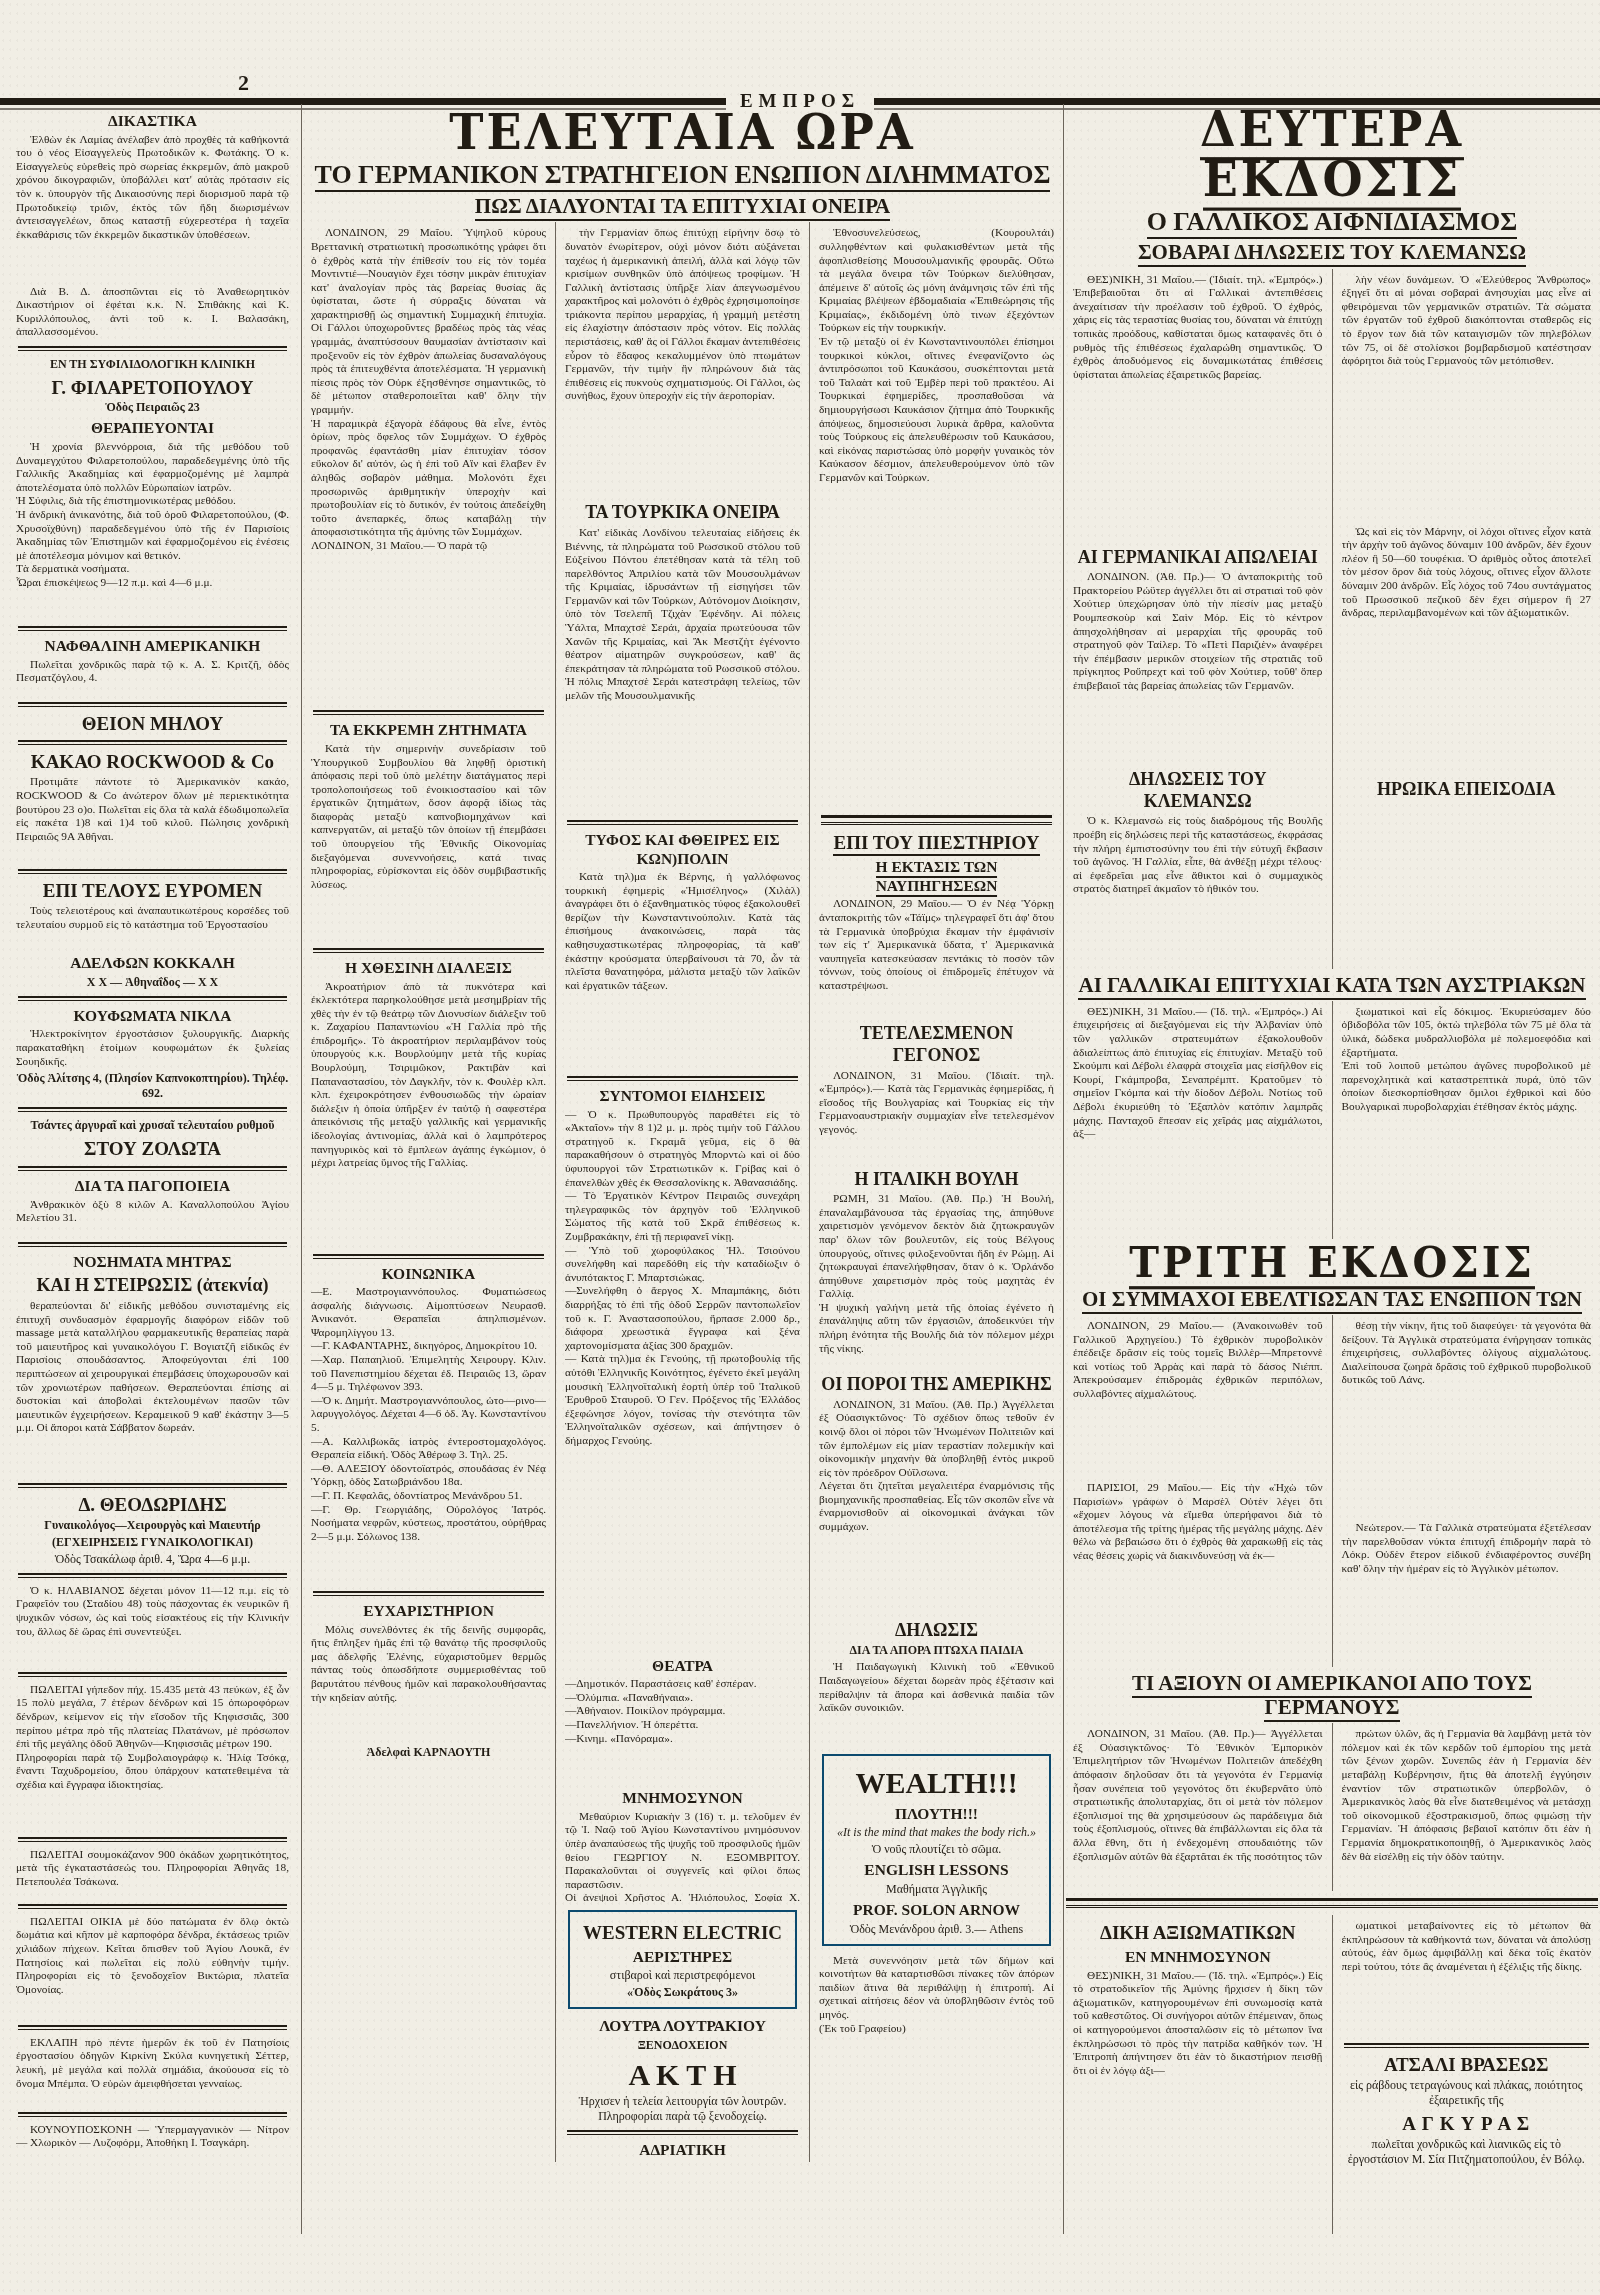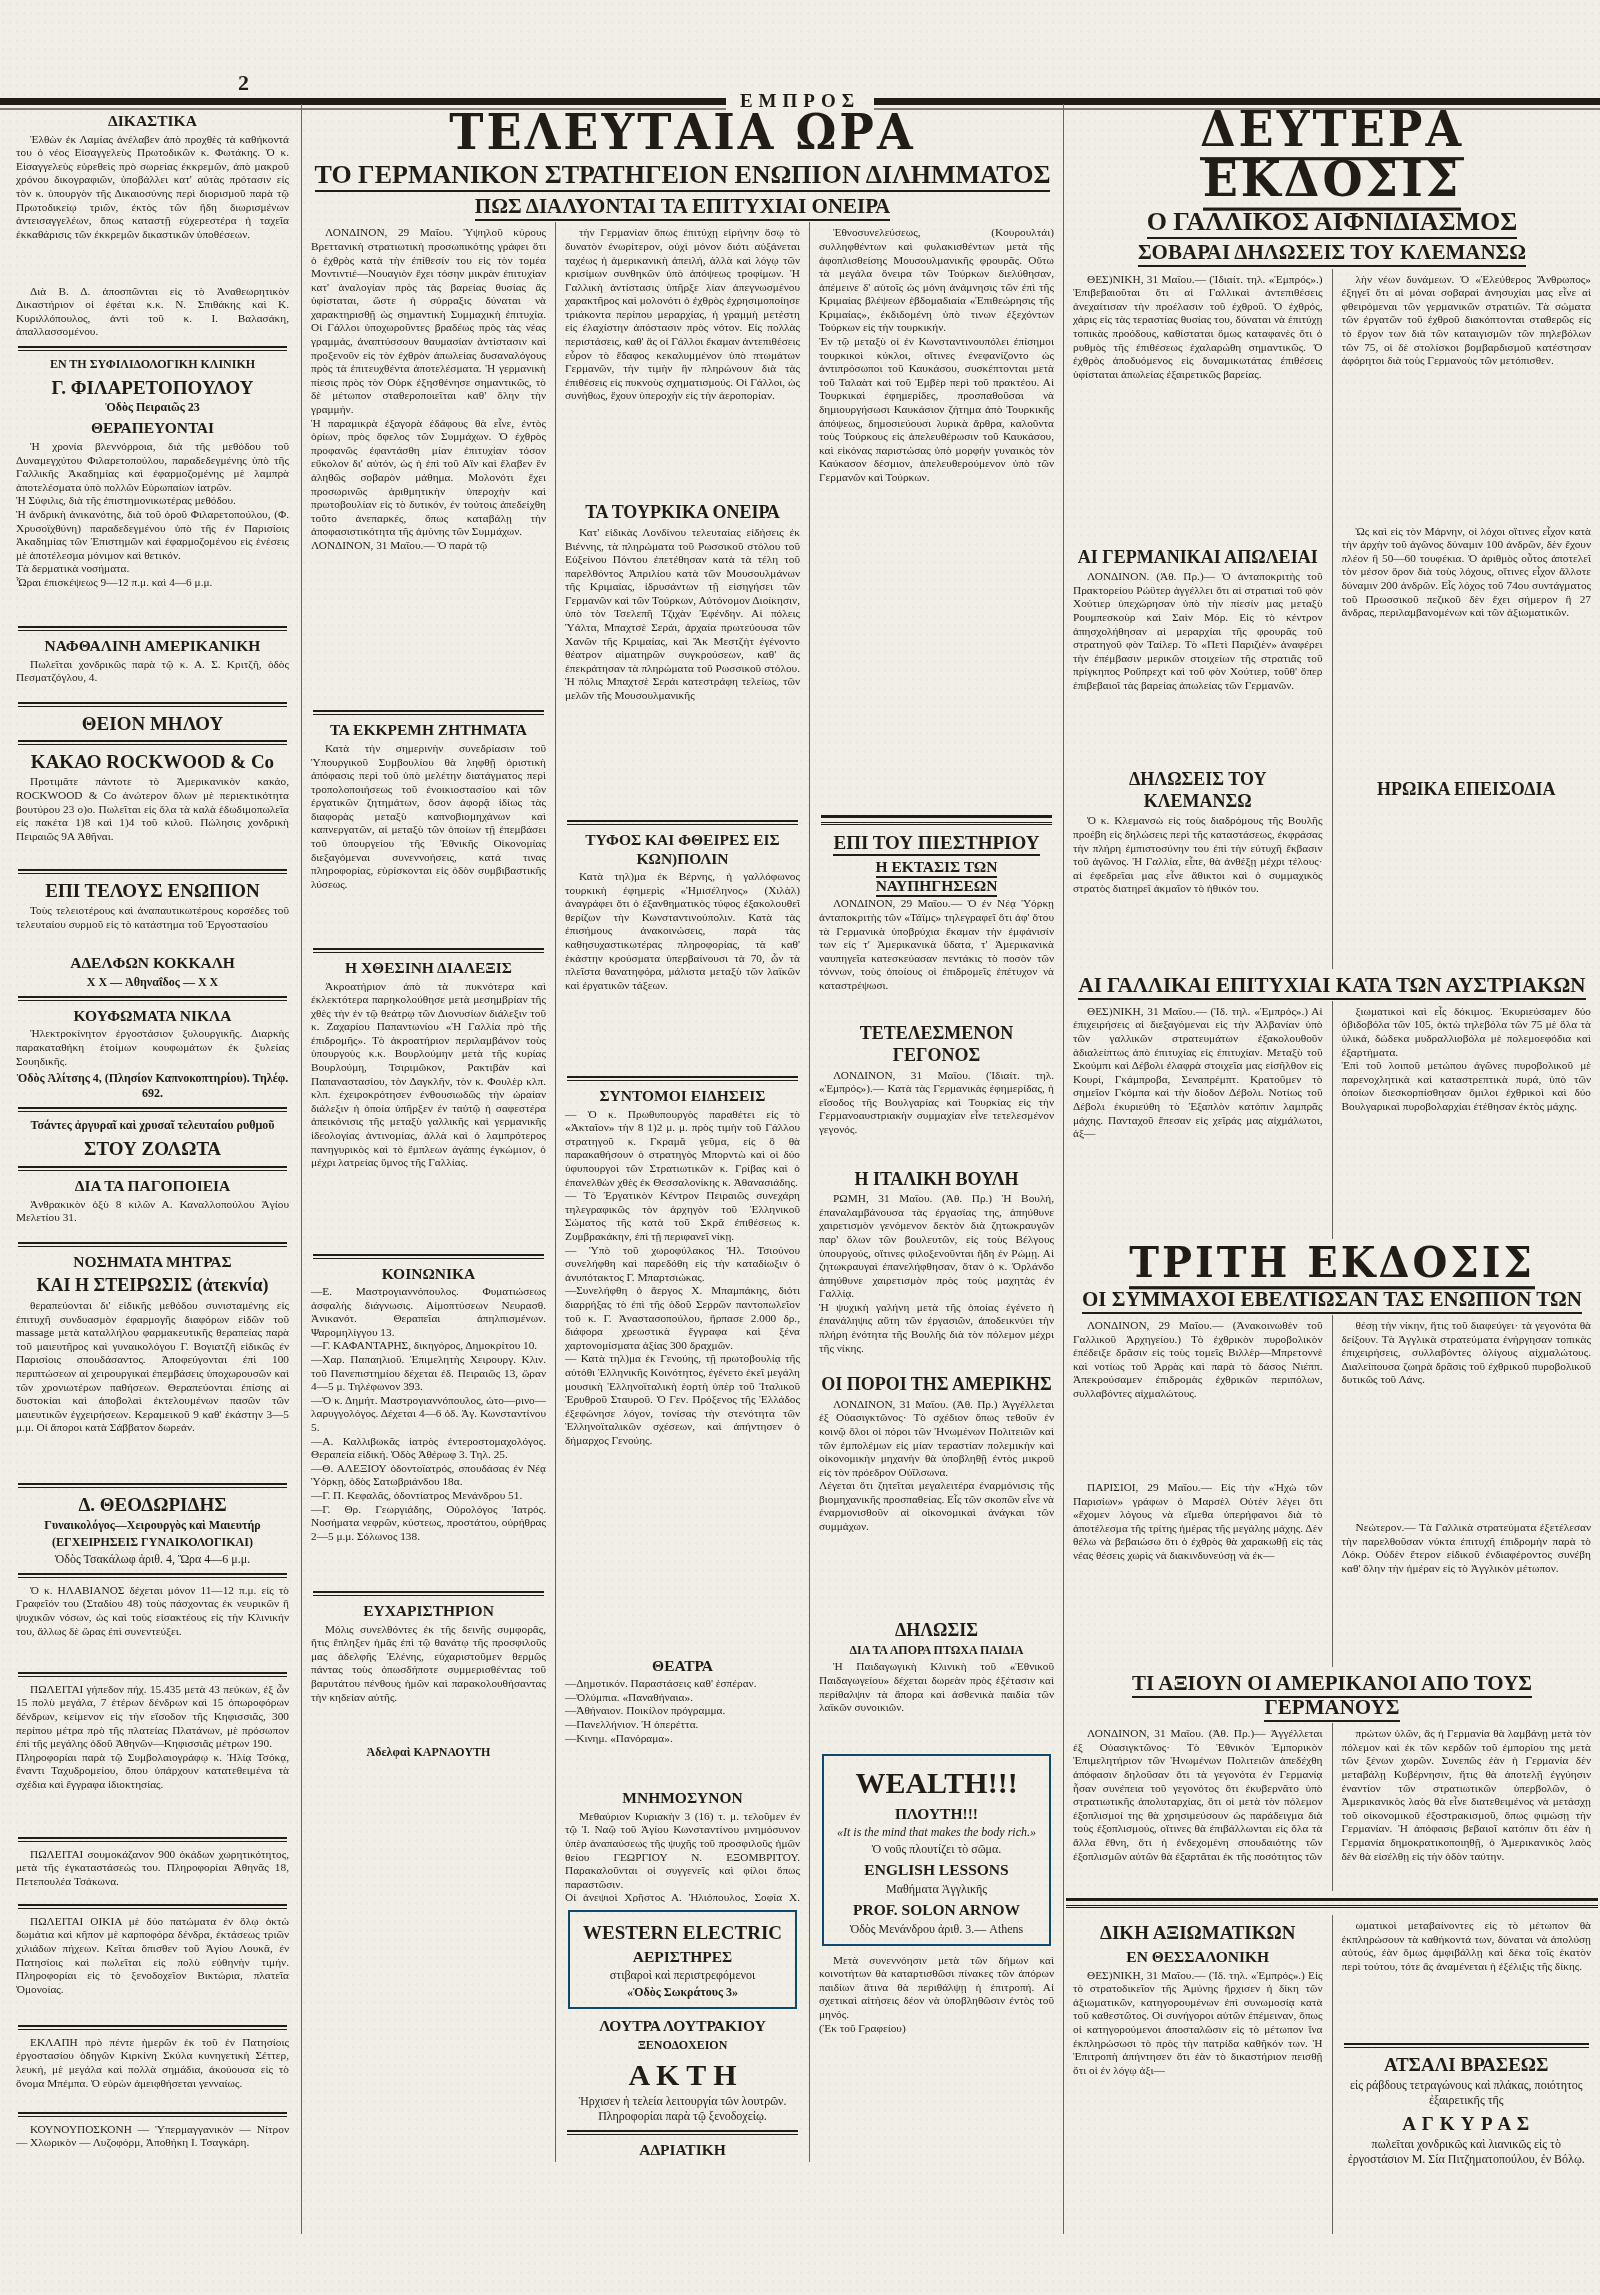--- a/index.html
+++ b/index.html
@@ -79,21 +79,21 @@
         <div class="b-body" style="height: 180px; overflow: hidden;">Ἡ χρονία βλεννόρροια, διὰ τῆς μεθόδου τοῦ Δυναμεγχύτου Φιλαρετοπούλου, παραδεδεγμένης ὑπὸ τῆς Γαλλικῆς Ἀκαδημίας καὶ ἐφαρμοζομένης μὲ λαμπρὰ ἀποτελέσματα ὑπὸ πολλῶν Εὐρωπαίων ἰατρῶν.<br>Ἡ Σύφιλις, διὰ τῆς ἐπιστημονικωτέρας μεθόδου.<br>Ἡ ἀνδρικὴ ἀνικανότης, διὰ τοῦ ὀροῦ Φιλαρετοπούλου, (Φ. Χρυσοϊχθύνη) παραδεδεγμένου ὑπὸ τῆς ἐν Παρισίοις Ἀκαδημίας τῶν Ἐπιστημῶν καὶ ἐφαρμοζομένου εἰς ἑνέσεις μὲ ἀποτέλεσμα μόνιμον καὶ θετικόν.<br>Τὰ δερματικὰ νοσήματα.<br>Ὧραι ἐπισκέψεως 9—12 π.μ. καὶ 4—6 μ.μ.</div>
         <div class="b-div"></div>
         <div class="b-hm">ΝΑΦΘΑΛΙΝΗ ΑΜΕΡΙΚΑΝΙΚΗ</div>
         <div class="b-body" style="height: 38px; overflow: hidden;">Πωλεῖται χονδρικῶς παρὰ τῷ κ. Α. Σ. Κριτζῆ, ὁδὸς Πεσματζόγλου, 4.</div>
         <div class="b-div"></div>
         <div class="b-hl">ΘΕΙΟΝ ΜΗΛΟΥ</div>
         <div class="b-div"></div>
         <div class="b-hl">ΚΑΚΑΟ ROCKWOOD &amp; Co</div>
         <div class="b-body" style="height: 88px; overflow: hidden;">Προτιμᾶτε πάντοτε τὸ Ἀμερικανικὸν κακάο, ROCKWOOD &amp; Co ἀνώτερον ὅλων μὲ περιεκτικότητα βουτύρου 23 ο)ο. Πωλεῖται εἰς ὅλα τὰ καλὰ ἐδωδιμοπωλεῖα εἰς πακέτα 1)8 καὶ 1)4 τοῦ κιλοῦ. Πώλησις χονδρικὴ Πειραιῶς 9Α Ἀθῆναι.</div>
         <div class="b-div"></div>
-        <div class="b-hl">ΕΠΙ ΤΕΛΟΥΣ ΕΝΩΠΙΟΝ</div>
+        <div class="b-hl">ΕΠΙ ΤΕΛΟΥΣ ΕΥΡΟΜΕΝ</div>
         <div class="b-body" style="height: 46px; overflow: hidden;">Τοὺς τελειοτέρους καὶ ἀναπαυτικωτέρους κορσέδες τοῦ τελευταίου συρμοῦ εἰς τὸ κατάστημα τοῦ Ἐργοστασίου</div>
         <div class="b-hm">ΑΔΕΛΦΩΝ ΚΟΚΚΑΛΗ</div>
         <div class="b-ctr bb">Χ Χ — Ἀθηναΐδος — Χ Χ</div>
         <div class="b-div"></div>
         <div class="b-hm">ΚΟΥΦΩΜΑΤΑ ΝΙΚΛΑ</div>
         <div class="b-body" style="height: 42px; overflow: hidden;">Ἠλεκτροκίνητον ἐργοστάσιον ξυλουργικῆς. Διαρκὴς παρακαταθήκη ἑτοίμων κουφωμάτων ἐκ ξυλείας Σουηδικῆς.</div>
         <div class="b-ctr bb">Ὁδὸς Ἀλίτσης 4, (Πλησίον Καπνοκοπτηρίου). Τηλέφ. 692.</div>
         <div class="b-div"></div>
         <div class="b-ctr bb">Τσάντες ἀργυραῖ καὶ χρυσαῖ τελευταίου ρυθμοῦ</div>
         <div class="b-hl">ΣΤΟΥ ΖΟΛΩΤΑ</div>
@@ -247,21 +247,21 @@
             <div class="b-body">ΛΟΝΔΙΝΟΝ, 31 Μαΐου. (Ἀθ. Πρ.)— Ἀγγέλλεται ἐξ Οὐασιγκτῶνος· Τὸ Ἐθνικὸν Ἐμπορικὸν Ἐπιμελητήριον τῶν Ἡνωμένων Πολιτειῶν ἀπεδέχθη ἀπόφασιν δηλοῦσαν ὅτι τὰ γεγονότα ἐν Γερμανίᾳ ἦσαν συνέπεια τοῦ γεγονότος ὅτι ἐκυβερνᾶτο ὑπὸ στρατιωτικῆς ἀπολυταρχίας, ὅτι οἱ μετὰ τὸν πόλεμον ἐξοπλισμοί της θὰ χρησιμεύσουν ὡς παράδειγμα διὰ τοὺς ἐξοπλισμούς, οἵτινες θὰ ἐπιβάλλωνται εἰς ὅλα τὰ ἄλλα ἔθνη, ὅτι ἡ ἐνδεχομένη σπουδαιότης τῶν ἐξοπλισμῶν αὐτῶν θὰ ἐξαρτᾶται ἐκ τῆς ποσότητος τῶν</div>
           </div>
           <div class="c">
             <div class="b-body">πρώτων ὑλῶν, ἃς ἡ Γερμανία θὰ λαμβάνῃ μετὰ τὸν πόλεμον καὶ ἐκ τῶν κερδῶν τοῦ ἐμπορίου της μετὰ τῶν ξένων χωρῶν. Συνεπῶς ἐὰν ἡ Γερμανία δὲν μεταβάλῃ Κυβέρνησιν, ἥτις θὰ ἀποτελῇ ἐγγύησιν ἐναντίον τῶν στρατιωτικῶν ὑπερβολῶν, ὁ Ἀμερικανικὸς λαὸς θὰ εἶνε διατεθειμένος νὰ μετάσχῃ τοῦ οἰκονομικοῦ ἐξοστρακισμοῦ, ὅπως φιμώσῃ τὴν Γερμανίαν. Ἡ ἀπόφασις βεβαιοῖ κατόπιν ὅτι ἐὰν ἡ Γερμανία δημοκρατικοποιηθῇ, ὁ Ἀμερικανικὸς λαὸς δὲν θὰ εἰσέλθῃ εἰς τὴν ὁδὸν ταύτην.</div>
           </div>
         </div>
         <div class="b-div2"></div>
         <div class="twocol" style="height: 330px;">
           <div class="c">
             <div class="b-hl">ΔΙΚΗ ΑΞΙΩΜΑΤΙΚΩΝ</div>
-            <div class="b-hm">ΕΝ ΘΕΣΣΑΛΟΝΙΚΗ</div>
+            <div class="b-hm">ΕΝ ΜΝΗΜΟΣΥΝΟΝ</div>
             <div class="b-body">ΘΕΣ)ΝΙΚΗ, 31 Μαΐου.— (Ἰδ. τηλ. «Ἐμπρός».) Εἰς τὸ στρατοδικεῖον τῆς Ἀμύνης ἤρχισεν ἡ δίκη τῶν ἀξιωματικῶν, κατηγορουμένων ἐπὶ συνωμοσίᾳ κατὰ τοῦ καθεστῶτος. Οἱ συνήγοροι αὐτῶν ἐπέμειναν, ὅπως οἱ κατηγορούμενοι ἀποσταλῶσιν εἰς τὸ μέτωπον ἵνα ἐκπληρώσωσι τὸ πρὸς τὴν πατρίδα καθῆκόν των. Ἡ Ἐπιτροπὴ ἀπήντησεν ὅτι ἐὰν τὸ δικαστήριον πεισθῇ ὅτι οἱ ἐν λόγῳ ἀξι—</div>
           </div>
           <div class="c">
             <div class="b-body" style="height: 118px; overflow: hidden;">ωματικοὶ μεταβαίνοντες εἰς τὸ μέτωπον θὰ ἐκπληρώσουν τὰ καθήκοντά των, δύναται νὰ ἀπολύσῃ αὐτούς, ἐὰν ὅμως ἀμφιβάλλῃ καὶ δέκα τοῖς ἑκατὸν περὶ τούτου, τότε ἂς ἀναμένεται ἡ ἐξέλιξις τῆς δίκης.</div>
             <div class="b-div"></div>
             <div class="b-hl">ΑΤΣΑΛΙ ΒΡΑΣΕΩΣ</div>
             <div class="b-ctr">εἰς ράβδους τετραγώνους καὶ πλάκας, ποιότητος ἐξαιρετικῆς τῆς</div>
             <div class="b-hl cond">Α Γ Κ Υ Ρ Α Σ</div>
             <div class="b-ctr">πωλεῖται χονδρικῶς καὶ λιανικῶς εἰς τὸ ἐργοστάσιον Μ. Σία Πιτζηματοπούλου, ἐν Βόλῳ.</div>
           </div>

